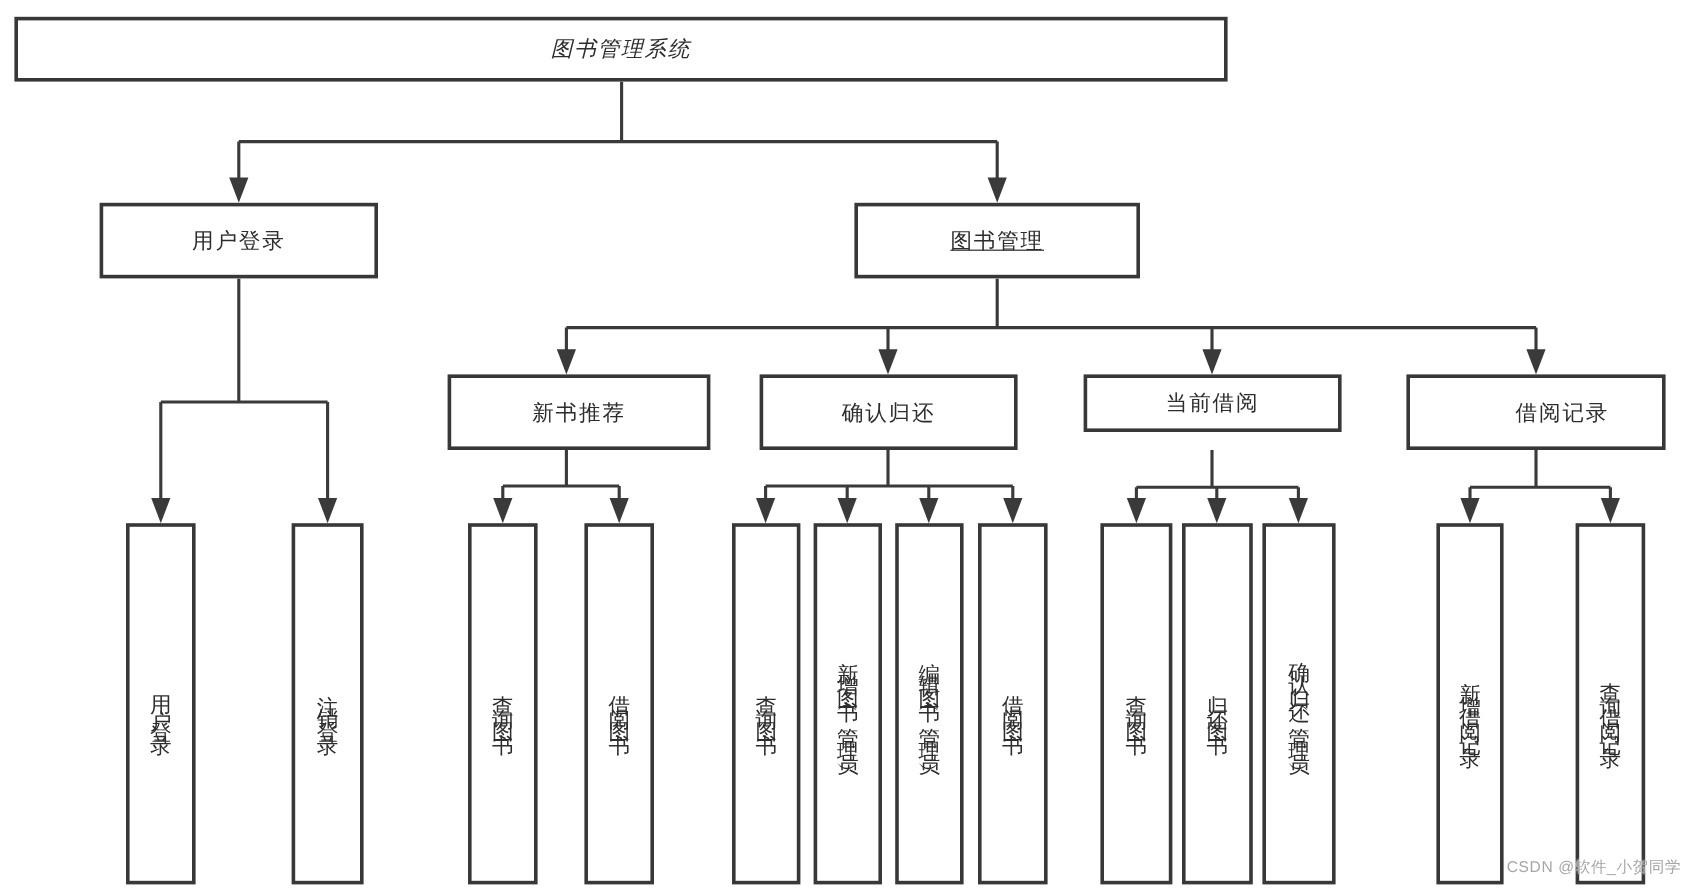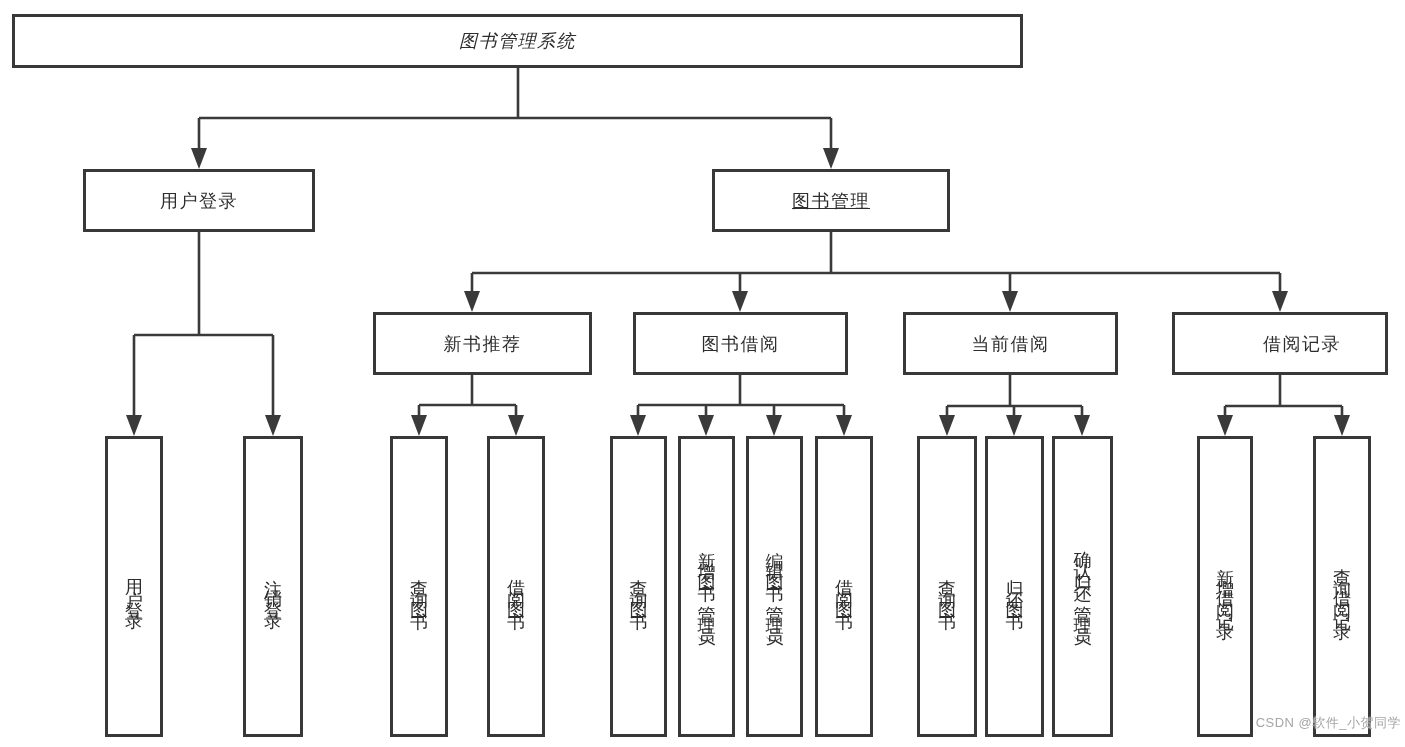--- a/index.html
+++ b/index.html
@@ -72,22 +72,22 @@
       M1074 415 L1090 415 L1082 436 Z  M1217 415 L1233 415 L1225 436 Z
       M1334 415 L1350 415 L1342 436 Z"></path>
   </svg>
 
   <div class="box h" style="left:12px;top:14px;width:1011px;height:54px;font-style:italic;">图书管理系统</div>
 
   <div class="box h" style="left:83px;top:169px;width:232px;height:63px;">用户登录</div>
   <div class="box h" style="left:712px;top:169px;width:238px;height:63px;text-decoration:underline;">图书管理</div>
 
   <div class="box h" style="left:349px;top:312px;width:219px;height:63px;margin-left:24px;">新书推荐</div>
-  <div class="box h" style="left:633px;top:312px;width:215px;height:63px;">图书借阅</div>
-  <div class="box h" style="left:903px;top:312px;width:215px;height:63px;">当前借阅</div>
+  <div class="box h" style="left:633px;top:312px;width:215px;height:63px;">确认归还</div>
+  <div class="box h" style="left:903px;top:312px;width:215px;height:48px;">当前借阅</div>
   <div class="box h" style="left:1172px;top:312px;width:216px;height:63px;padding-left:44px;">借阅记录</div>
 
   <div class="box v" style="left:105px;top:436px;width:58px;height:301px;">
     <span>用户登录</span>
   </div>
   <div class="box v" style="left:243px;top:436px;width:60px;height:301px;">
     <span>注销登录</span>
   </div>
 
   <div class="box v" style="left:390px;top:436px;width:58px;height:301px;">

